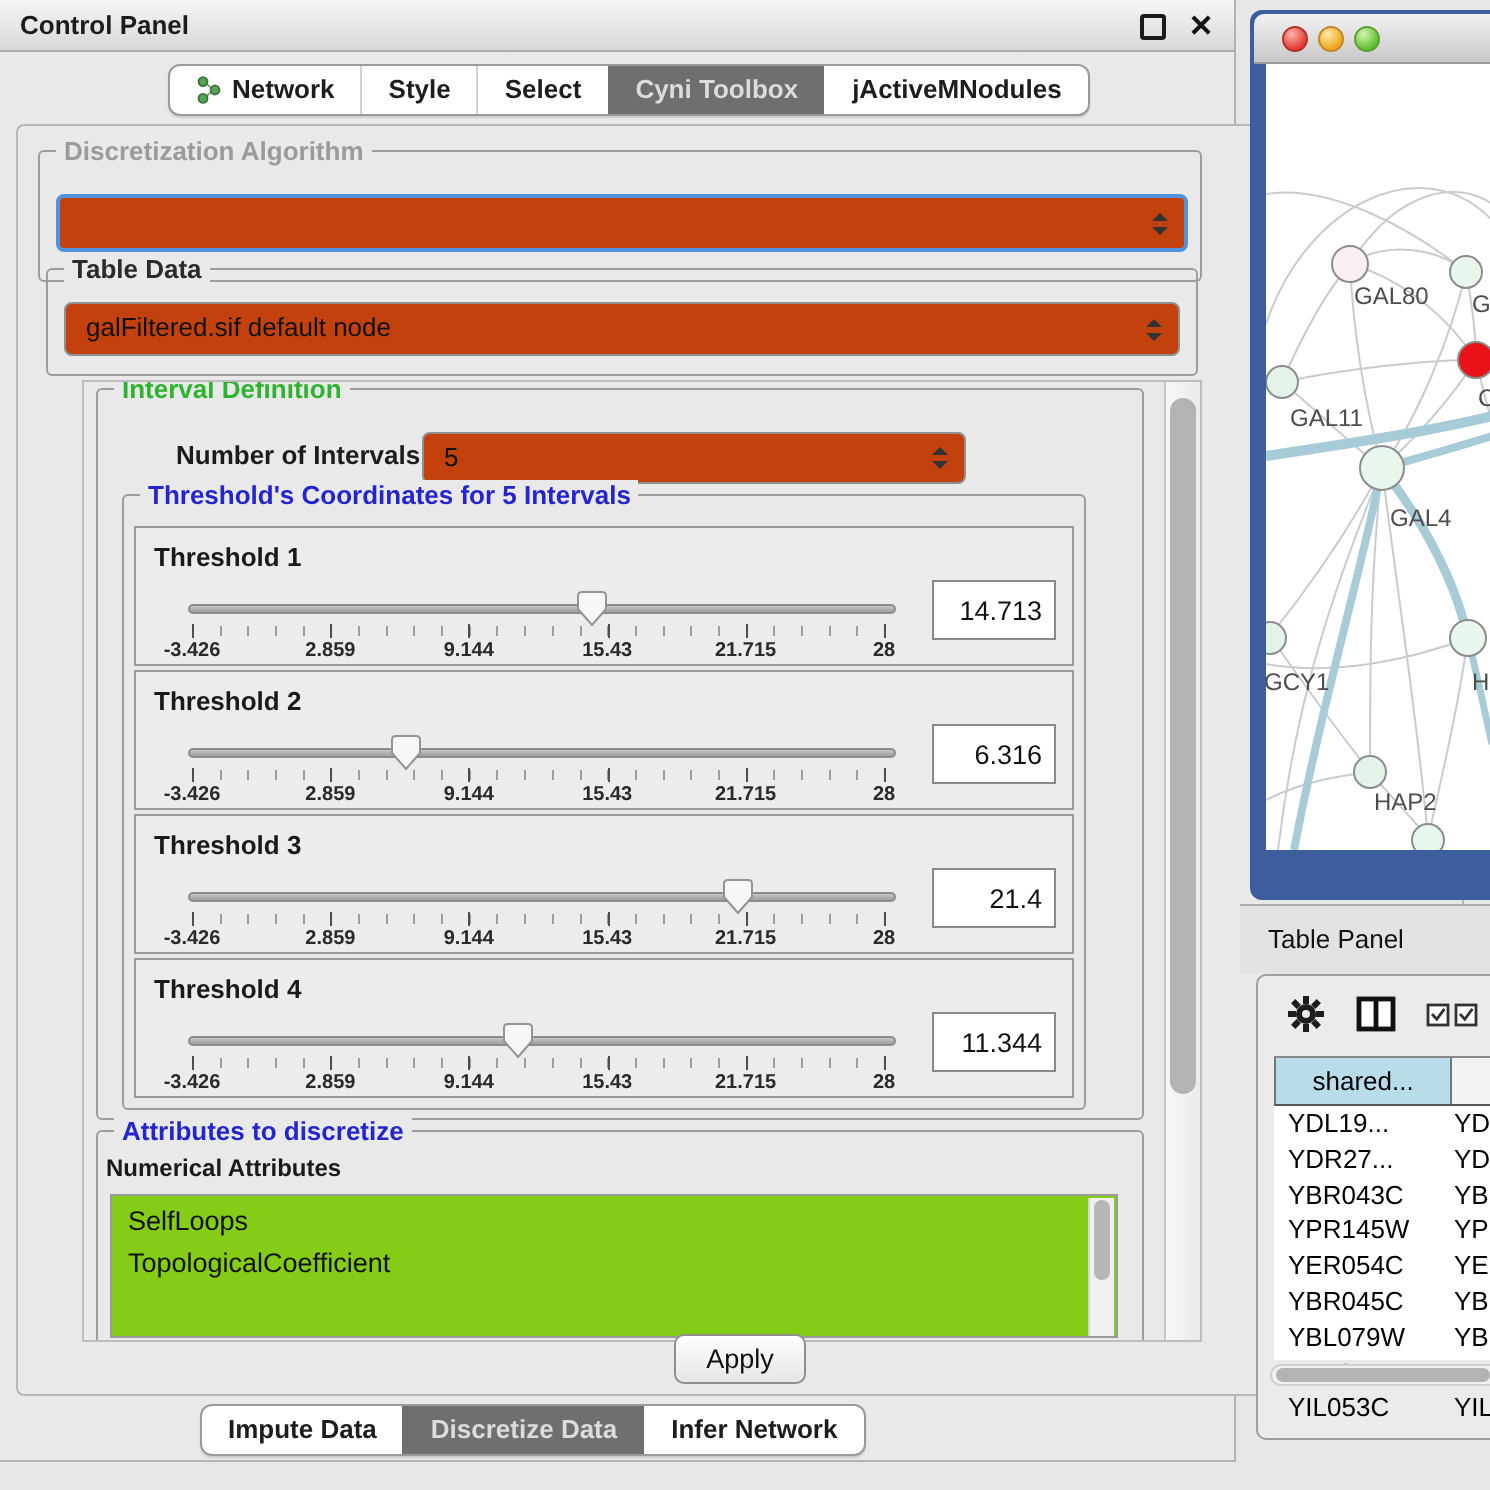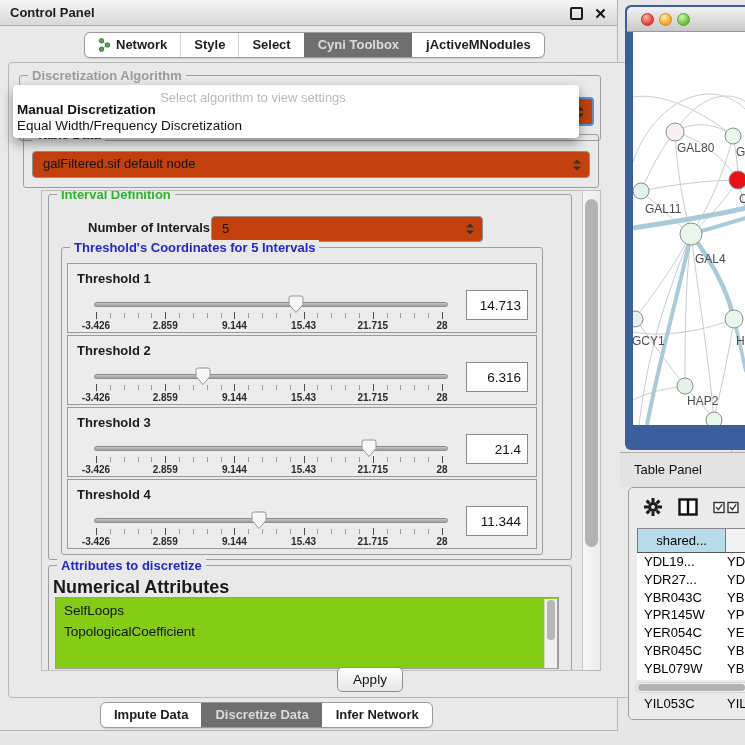--- a/index.html
+++ b/index.html
@@ -84,21 +84,21 @@
   .ticks { position:absolute; left:2px; top:19px; width:347px; height:5px;
         background:repeating-linear-gradient(90deg,#9d9d9d 0 1px,transparent 1px 13.84px); }
   .majortick { position:absolute; top:18px; width:1px; height:7px; background:#4d4d4d; }
   .ticklabel { position:absolute; top:26px; transform:translateX(-50%); font-size:10px;
         font-weight:bold; color:#2a2a2a; white-space:nowrap; }
   .thr-value { position:absolute; right:8px; top:26px; width:62px; height:30px; background:#fff;
         border:1px solid #8a8a8a; font-size:13.5px; color:#111; text-align:right;
         padding:7px 6px 0 0; }
 
   .attr-group { left:6px; top:374px; width:524px; height:120px; }
-  .attr-sub { position:absolute; left:4px; top:11px; font-size:18px; font-weight:bold; color:#1a1a1a; }
+  .attr-sub { position:absolute; left:4px; top:11px; font-size:12px; font-weight:bold; color:#1a1a1a; }
   .attr-list { position:absolute; left:6px; top:31px; width:504px; height:72px; background:#84cc16;
         border:1px solid #9a9a9a; overflow:hidden; padding:2px 0 0 8px; }
   .attr-item { font-size:13.5px; line-height:21px; color:#111; }
   .attr-vscroll { position:absolute; right:1px; top:1px; width:13px; height:70px;
         background:#f0f0f0; border-left:1px solid #d5d5d5; }
   .attr-vthumb { position:absolute; left:2px; right:2px; top:1px; height:40px; border-radius:5px;
         background:#b7b7b7; }
 
   .apply-row { position:absolute; left:0; right:0; bottom:0; height:34px; }
   .apply { position:absolute; left:50%; transform:translateX(-50%); top:4px; width:66px; height:25px;
@@ -186,27 +186,20 @@
     <div class="group alg-group">
       <span class="gtitle gray">Discretization Algorithm</span>
       <div class="combo alg-combo">
         <span class="spinner">
             <span class="spin-up"></span>
             <span class="spin-down"></span>
           </span>
       </div>
     </div>
 
-    <div class="dropdown">
-      <div class="dd-placeholder">Select algorithm to view settings</div>
-      <div class="dd-items" id="dd-items">
-          <div class="dd-item bold">Manual Discretization</div>
-          <div class="dd-item">Equal Width/Frequency Discretization</div>
-        </div>
-    </div>
 
     <div class="group td-group">
       <span class="gtitle dark">Table Data</span>
       <div class="combo td-combo">
         <span class="combo-text">galFiltered.sif default node</span>
         <span class="spinner">
             <span class="spin-up"></span>
             <span class="spin-down"></span>
           </span>
       </div>

